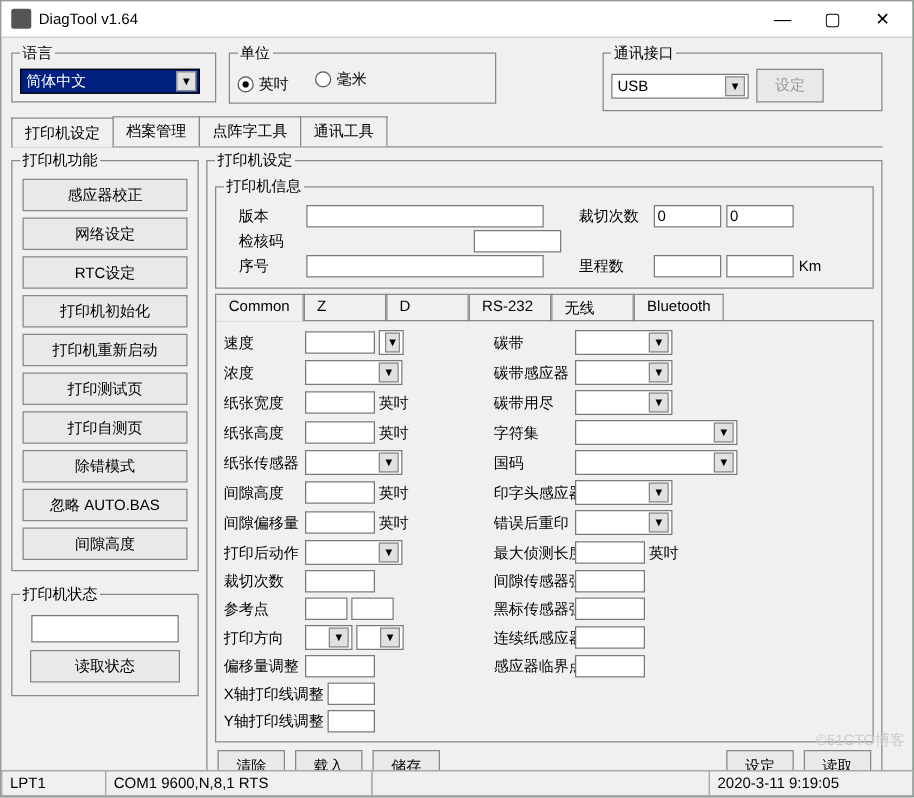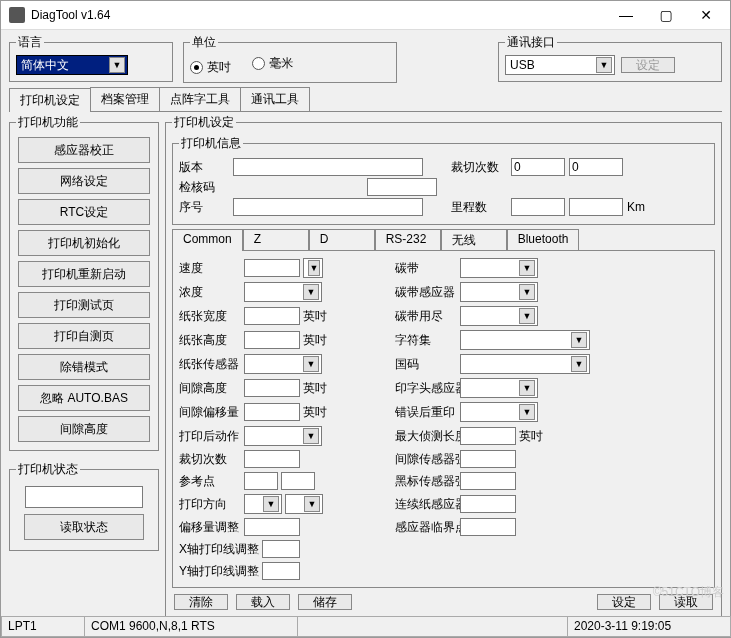--- a/index.html
+++ b/index.html
@@ -1,41 +1,41 @@
 <!DOCTYPE html>
 <html><head>
 <meta charset="utf-8">
 <style>
 html,body{margin:0;padding:0;font-family:"Microsoft YaHei","SimSun",sans-serif;font-size:12px;background:#fff;color:#000}
 .window{width:731px;height:638px;border:1px solid #999;position:relative;background:#14532d;display:flex;flex-direction:column;box-sizing:border-box}
 .titlebar{height:28px;background:#fff;display:flex;align-items:center;padding:0 4px 0 8px;border-bottom:1px solid #ddd}
 .titlebar .appicon{width:16px;height:16px;margin-right:6px;background:#555;border-radius:2px}
 .titlebar .title{flex:1}
 .titlebar .winbtn{width:40px;height:24px;display:flex;align-items:center;justify-content:center;font-size:14px;font-family:Arial}
-.body{flex:1;padding:4px 8px 4px 8px;background:#f0f0f0;overflow:hidden}
+.body{flex:1;padding:4px 24px 4px 8px;background:#f0f0f0;overflow:hidden}
 fieldset{border:1px solid #888;margin:0;padding:4px 6px 6px 6px}
 legend{font-size:12px;padding:0 2px}
 .toprow{display:flex;gap:10px;align-items:flex-start;margin-bottom:2px}
 .combo{height:20px;border:1px solid #7a7a7a;background:#fff;display:inline-flex;align-items:center;padding:0 2px 0 4px;box-sizing:border-box}
 .combo .arrow{margin-left:auto;width:14px;height:14px;display:flex;align-items:center;justify-content:center;background:#e1e1e1;border:1px solid #888;font-size:9px}
 .combo.blue{background:#001f7f;color:#fff;border:1px solid #000}
 .combo.blue .arrow{background:#e1e1e1;color:#000}
 .radio{display:inline-flex;align-items:center;gap:4px;margin-right:18px}
 .radio .dot{width:11px;height:11px;border:1px solid #555;border-radius:50%;display:inline-flex;align-items:center;justify-content:center;background:#fff}
 .radio.sel .dot::after{content:"";width:5px;height:5px;background:#000;border-radius:50%}
-.btn{height:16px;border:1px solid #888;background:#e9e9e9;padding:0 10px;display:inline-flex;align-items:center;justify-content:center;min-width:54px;box-sizing:border-box}
+.btn{height:27px;border:1px solid #888;background:#e9e9e9;padding:0 10px;display:inline-flex;align-items:center;justify-content:center;min-width:54px;box-sizing:border-box}
 .btn.dis{color:#999}
 .tabs{display:flex;border-bottom:1px solid #888;margin-top:4px}
 .tab{border:1px solid #888;border-bottom:none;padding:3px 10px;background:#f0f0f0;margin-right:-1px;position:relative}
 .tab.act{background:#f0f0f0;top:1px;z-index:2}
 .mainrow{display:flex;gap:6px;margin-top:2px}
 .leftcol{width:150px;display:flex;flex-direction:column;gap:4px}
 .vbtn{height:24px;border:1px solid #888;background:#e9e9e9;display:flex;align-items:center;justify-content:center;font-size:12px}
 .rightcol{flex:1;display:flex;flex-direction:column}
-.inforow{display:flex;align-items:center;margin:2px 0;gap:4px}
+.inforow{display:flex;align-items:center;margin:2px 12px;gap:4px}
 .inforow label{width:50px}
 .inp{height:18px;border:1px solid #7a7a7a;background:#fff;box-sizing:border-box;padding:0 2px;font-size:12px}
 .subtabs{display:flex;margin-top:4px}
 .subtab{border:1px solid #888;border-bottom:none;padding:2px 10px;margin-right:0;background:#f0f0f0;font-size:12px;min-width:44px;text-align:left}
 .subtab.act{position:relative;z-index:2;background:#f0f0f0}
 .subarea{border:1px solid #888;border-top:1px solid #888;padding:6px;flex:1;overflow:auto;margin-top:-1px}
 .grid2{display:grid;grid-template-columns:196px 1fr;gap:2px 20px}
 .gcell{display:flex;align-items:center;gap:3px;margin:1px 0}
 .gcell label{width:62px;white-space:nowrap}
 .gcell .inp{width:56px}
@@ -58,21 +58,21 @@
   <div class="title">DiagTool v1.64</div>
   <div class="winbtn">—</div>
   <div class="winbtn">▢</div>
   <div class="winbtn">✕</div>
  </div>
 
  <div class="body">
   <div class="toprow">
    <fieldset style="width:150px">
     <legend>语言</legend>
-    <div class="combo blue" style="width:112px">
+    <div class="combo blue" style="width:144px">
      <span>简体中文</span>
      <span class="arrow">▼</span>
     </div>
    </fieldset>
    <fieldset style="width:200px">
     <legend>单位</legend>
     <span class="radio sel">
             <span class="dot"></span>
             <span>英吋</span>
           </span>

